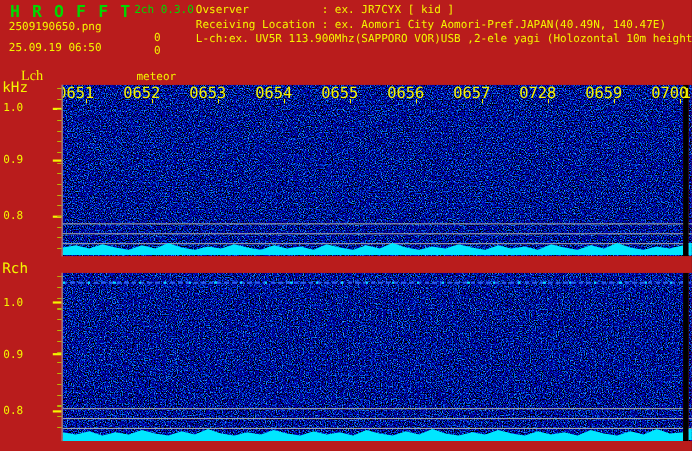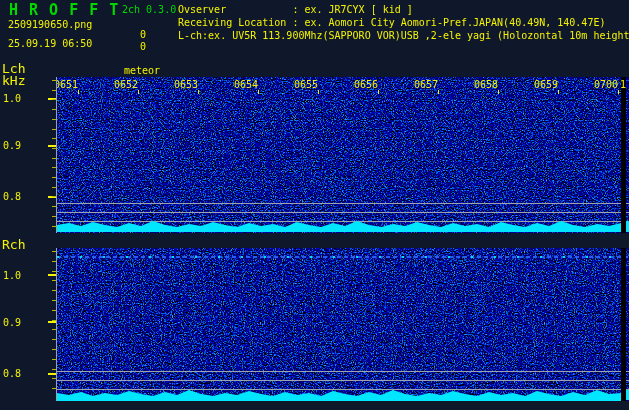--- a/index.html
+++ b/index.html
@@ -1,28 +1,28 @@
 <!DOCTYPE html>
 <html><head>
 <meta charset="utf-8">
 <style>
   html,body{margin:0;padding:0;background:#000;}
-  #screen{position:relative;width:629px;height:410px;background:#0f172a;overflow:hidden;
+  #screen{position:relative;width:629px;height:410px;background:#b91c1c;overflow:hidden;
           font-family:"DejaVu Sans Mono", monospace;}
   .abs{position:absolute;}
   .yel{color:#f4f400;}
   .grn{color:#00d800;}
   .t10{font-size:10px;line-height:12px;white-space:pre;}
   .t13{font-size:13px;line-height:12px;white-space:pre;}
   .t15{font-size:15px;line-height:14px;white-space:pre;letter-spacing:1px;}
   .vline{width:1px;background:#98a2aa;}
   .hline{height:1px;background:#9aa4ac;left:0;width:572px;}
   .chart{overflow:hidden;width:572px;height:156px;}
   .gap{left:564px;top:0;width:5px;height:100%;background:#000;}
-  .timelabel{width:26px;text-align:right;color:#f4f400;font-size:10px;line-height:10px;}
+  .timelabel{width:26px;text-align:right;color:#f4f400;font-size:14px;line-height:10px;}
   .ticksrow{height:4px;background:repeating-linear-gradient(to right,#f4f400 0 1px,transparent 1px 60px);}
   .minorticks{width:4px;background:repeating-linear-gradient(to bottom,#b8b800 0 1px,transparent 1px 9.7px);}
   .majortick{width:8px;height:2px;background:#f4f400;}
   .freqlabel{color:#f4f400;font-size:10px;line-height:13px;}
   .band{left:0;width:564px;height:13px;}
   .bandstrip{left:569px;width:3px;background:#00e6ff;}
   .dashline{left:0;width:572px;height:2px;
     background-image:
       repeating-linear-gradient(to right, rgba(0,230,255,.95) 0 2px, transparent 2px 23px),
       repeating-linear-gradient(to right, #2a5cf0 0 4px, rgba(0,20,90,.25) 4px 7px);}
@@ -50,21 +50,21 @@
   <div class="abs yel t10" style="left:8px;top:19px;">2509190650.png</div>
   <div class="abs yel t10" style="left:124px;top:17px;margin-top:48px;">meteor</div>
   <div class="abs yel t10" style="left:106px;top:29px;width:40px;text-align:right;">0</div>
   <div class="abs yel t10" style="left:8px;top:38px;">25.09.19 06:50</div>
   <div class="abs yel t10" style="left:106px;top:41px;width:40px;text-align:right;">0</div>
 
   <div class="abs yel t10" style="left:178px;top:4px;">Ovserver           : ex. JR7CYX [ kid ]</div>
   <div class="abs yel t10" style="left:178px;top:17px;">Receiving Location : ex. Aomori City Aomori-Pref.JAPAN(40.49N, 140.47E)</div>
   <div class="abs yel t10" style="left:178px;top:30px;">L-ch:ex. UV5R 113.900Mhz(SAPPORO VOR)USB ,2-ele yagi (Holozontal 10m height)</div>
 
-  <div class="abs yel t13" style="left:2px;top:63px;">Lch</div>
+  <div class="abs yel t13" style="left:19px;top:63px;font-family:Liberation Serif, serif;">Lch</div>
   <div class="abs yel t13" style="left:2px;top:75px;">kHz</div>
   <div class="abs freqlabel" style="left:3px;top:92px;">1.0</div>
   <div class="abs freqlabel" style="left:3px;top:139px;">0.9</div>
   <div class="abs freqlabel" style="left:3px;top:190px;">0.8</div>
   <div class="abs majortick" style="left:48px;top:98px;"></div>
   <div class="abs majortick" style="left:48px;top:145px;"></div>
   <div class="abs majortick" style="left:48px;top:196px;"></div>
   <div class="abs minorticks" style="left:52px;top:80px;height:150px;"></div>
   <div class="abs vline" style="left:56px;top:77px;height:156px;"></div>
 
@@ -84,21 +84,21 @@
     <div class="abs gap"></div>
     <div class="abs bandstrip" style="top:144px;height:11px;"></div>
 
     <div class="abs timelabel" style="left:-5px;top:3px;">0651</div>
     <div class="abs timelabel" style="left:55px;top:3px;">0652</div>
     <div class="abs timelabel" style="left:115px;top:3px;">0653</div>
     <div class="abs timelabel" style="left:175px;top:3px;">0654</div>
     <div class="abs timelabel" style="left:235px;top:3px;">0655</div>
     <div class="abs timelabel" style="left:295px;top:3px;">0656</div>
     <div class="abs timelabel" style="left:355px;top:3px;">0657</div>
-    <div class="abs timelabel" style="left:415px;top:3px;">0658</div>
+    <div class="abs timelabel" style="left:415px;top:3px;">0728</div>
     <div class="abs timelabel" style="left:475px;top:3px;">0659</div>
     <div class="abs timelabel" style="left:535px;top:3px;">0700</div>
     <div class="abs timelabel" style="left:563px;top:3px;width:9px;text-align:left;overflow:hidden;">1</div>
     <div class="abs ticksrow" style="left:21px;top:13px;width:542px;"></div>
   </div>
 
   <div class="abs yel t13" style="left:2px;top:239px;">Rch</div>
   <div class="abs freqlabel" style="left:3px;top:269px;">1.0</div>
   <div class="abs freqlabel" style="left:3px;top:316px;">0.9</div>
   <div class="abs freqlabel" style="left:3px;top:367px;">0.8</div>

